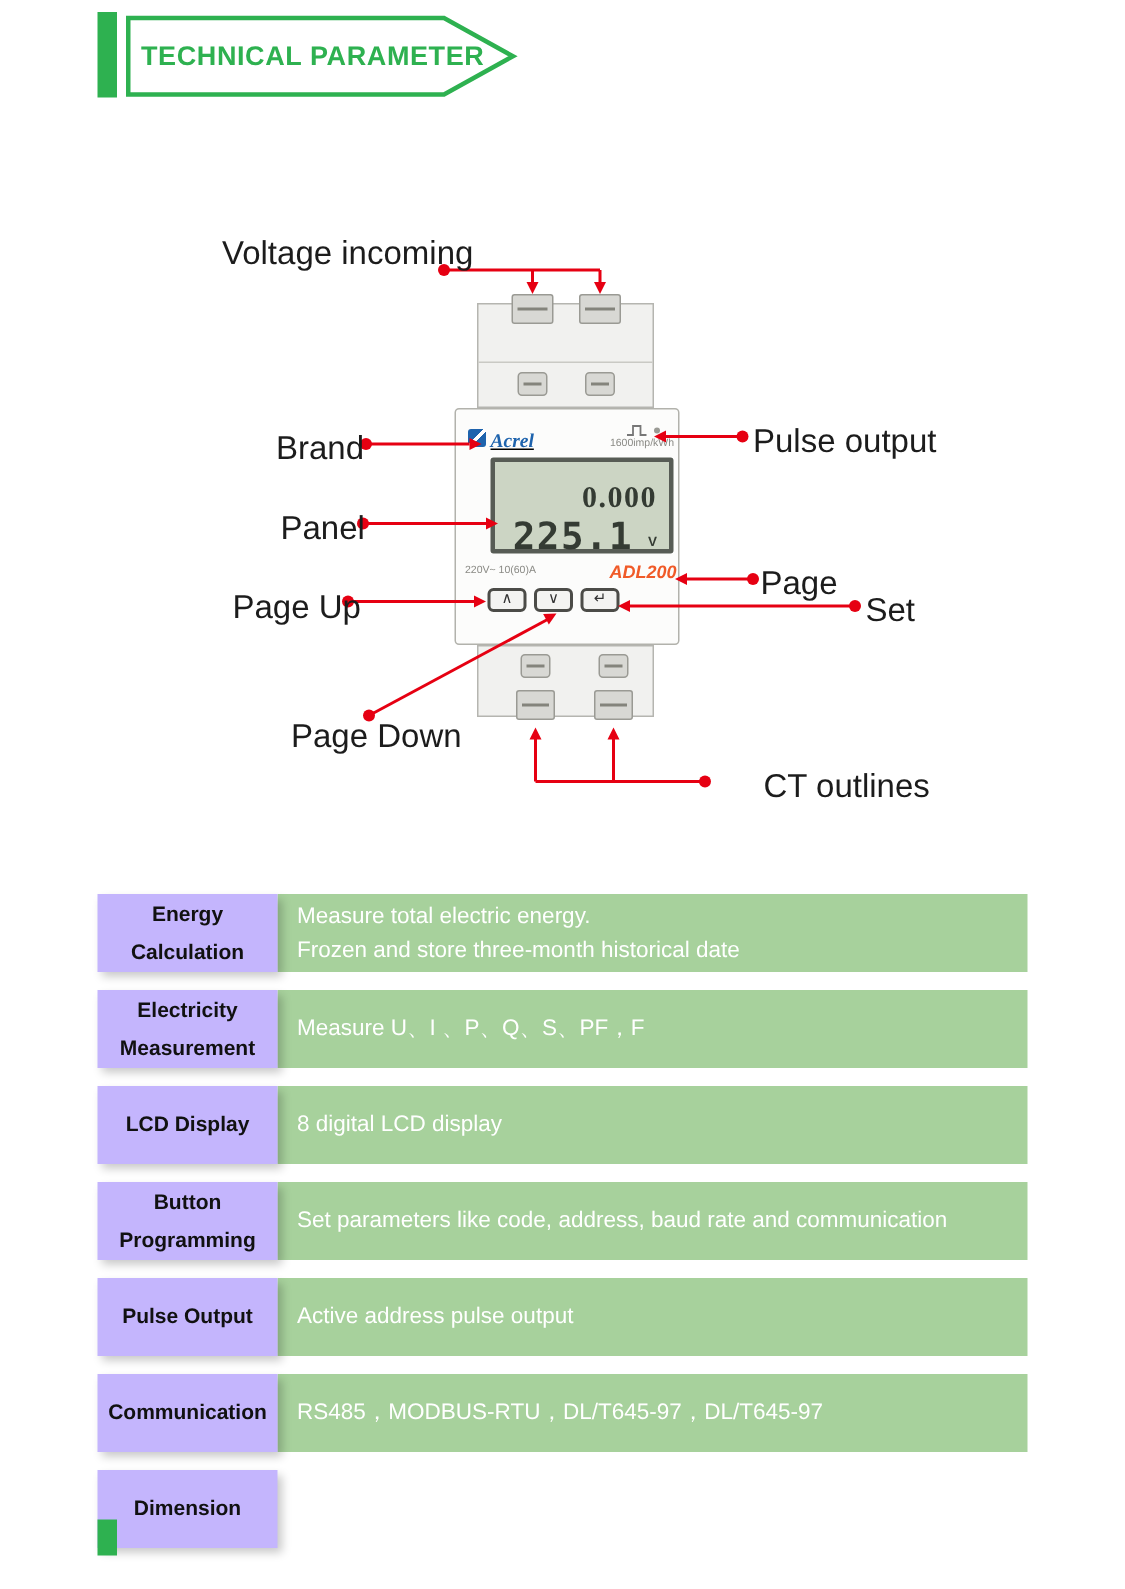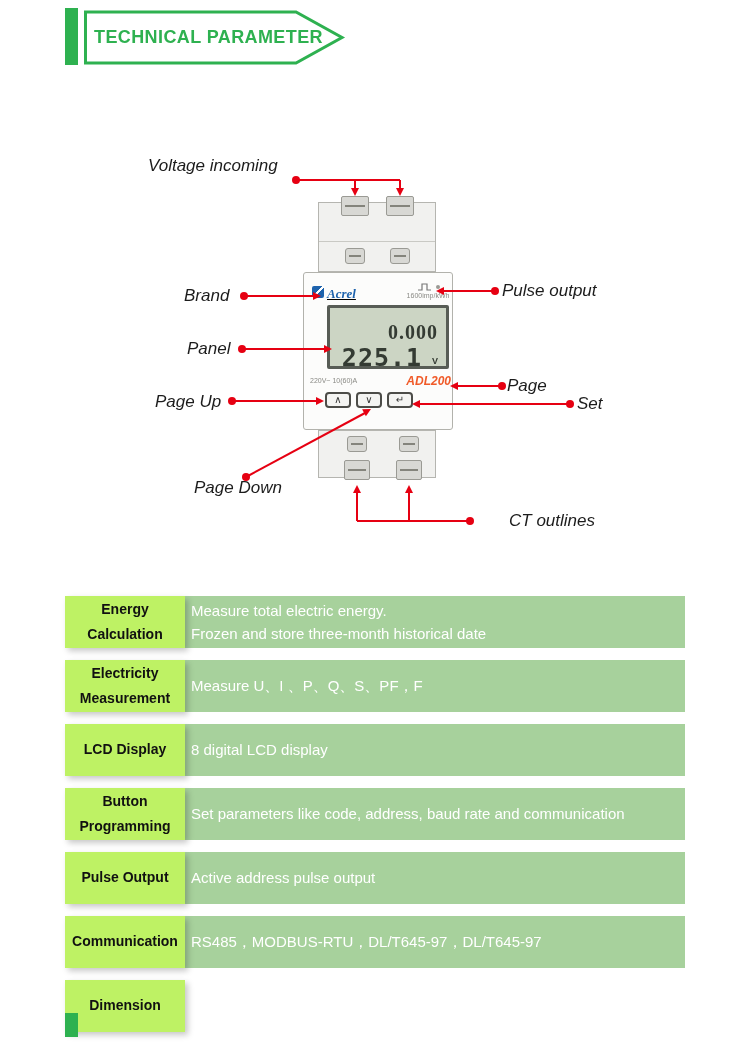--- a/index.html
+++ b/index.html
@@ -46,40 +46,40 @@
   .model-text{position:absolute;left:403px;top:374px;width:48px;text-align:right;font-size:12px;font-weight:bold;font-style:italic;color:var(--model-orange);z-index:3;}
   .dev-btn{position:absolute;top:392px;width:26px;height:16px;background:#f4f4f2;border:2px solid #4c4c48;border-radius:4px;
     font-size:10px;line-height:12px;text-align:center;color:#333;z-index:3;}
   .btn1{left:325px;} .btn2{left:356px;} .btn3{left:387px;}
   .bottomsec{position:absolute;left:318px;top:430px;width:118px;height:48px;background:#f1f1ef;border:1px solid #b5b5b0;z-index:1;}
 
   
   .annot{position:absolute;left:0;top:0;z-index:6;pointer-events:none;}
   .aline{stroke:var(--annotation-red);stroke-width:2;fill:none;}
   .adot,.aarrow{fill:var(--annotation-red);stroke:none;}
-  .dlabel{position:absolute;font-size:17px;color:#1c1c1c;z-index:7;white-space:nowrap;font-style:italic;}
+  .dlabel{position:absolute;font-size:22px;color:#1c1c1c;z-index:7;white-space:nowrap;}
   .lbl-voltage{left:148px;top:156px;}
   .lbl-brand{left:184px;top:286px;}
   .lbl-pulse{left:502px;top:281px;}
   .lbl-panel{left:187px;top:339px;}
   .lbl-model{left:507px;top:376px;}
   .lbl-pageup{left:155px;top:392px;}
   .lbl-set{left:577px;top:394px;}
   .lbl-pagedown{left:194px;top:478px;}
   .lbl-ct{left:474px;top:511px;margin-left:35px;}
 
   
   .spec-table{position:absolute;left:65px;top:596px;width:620px;}
   .spec-row{position:relative;height:52px;margin-bottom:12px;}
-  .spec-label{position:absolute;left:0;top:0;bottom:0;width:120px;background:#bef264;z-index:2;
+  .spec-label{position:absolute;left:0;top:0;bottom:0;width:120px;background:#c4b5fd;z-index:2;
     display:flex;align-items:center;justify-content:center;text-align:center;
     font-size:14px;font-weight:bold;color:#111;line-height:1.8;padding:0 6px;
     box-shadow:3px 3px 6px rgba(0,0,0,0.22);}
   .spec-value{margin-left:120px;height:100%;background:var(--table-green);color:#fff;
-    display:flex;align-items:center;padding:0 6px;font-size:15px;line-height:1.55;white-space:pre-line;}
+    display:flex;align-items:center;padding:0 13px;font-size:15px;line-height:1.55;white-space:pre-line;}
 </style>
 </head>
 <body>
 
 <div class="page">
 
   <div class="accent-bar top"></div>
   <div class="banner">
     <svg width="262" height="55">
       <path d="M1.5,2 H212 L258,27.5 L212,53 H1.5 Z" fill="#ffffff" stroke="var(--accent-green)" stroke-width="3"></path>

